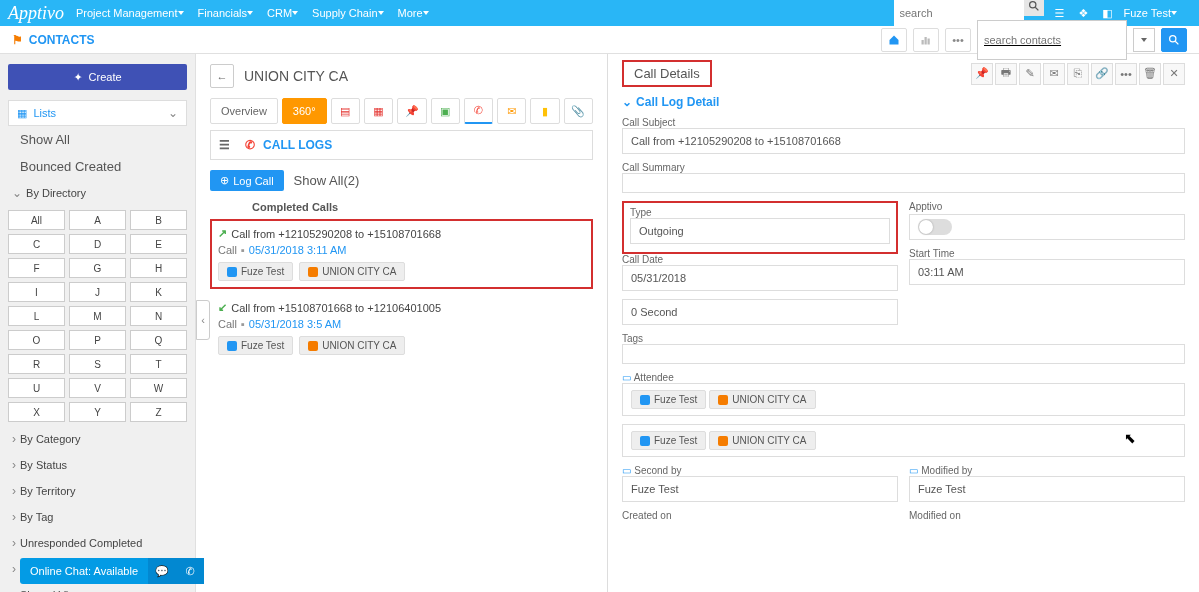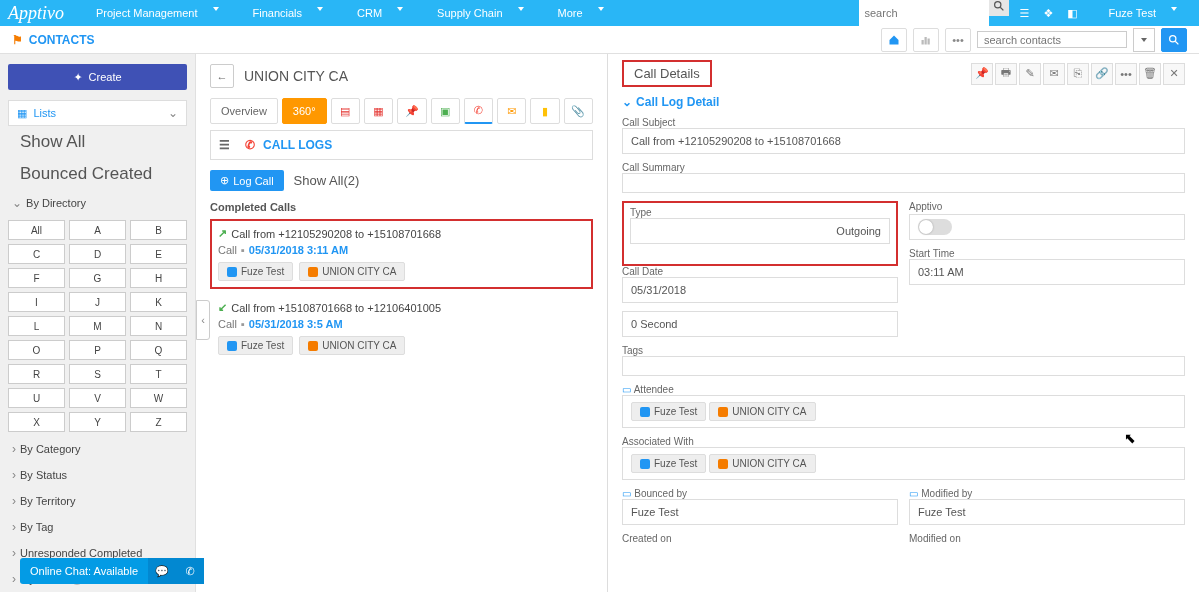--- a/index.html
+++ b/index.html
@@ -1,78 +1,78 @@
 <!DOCTYPE html>
 <html><head>
 <meta charset="utf-8">
 <style>
 * { box-sizing: border-box; margin: 0; padding: 0; }
 body { font-family: -apple-system, Helvetica, Arial, sans-serif; font-size: 11px; color: #333; background: #fff; width:1199px; height:592px; overflow:hidden; position:relative;}
 .topbar { background:#29b6f6; height:26px; display:flex; align-items:center; padding:0 8px; color:#fff; font-size:11px;}
 .topbar .brand{font-size:18px; font-family:Georgia,serif; font-style:italic; margin-right:12px;}
-.topbar .menu-item{margin-right:14px; cursor:pointer; display:flex; align-items:flex-start; gap:15px;margin-left:20px;}
+.topbar .menu-item{margin-right:14px; cursor:pointer; display:flex; align-items:center; gap:0;}
 .caret{display:inline-block;width:0;height:0;border-left:3px solid transparent;border-right:3px solid transparent;border-top:4px solid currentColor;vertical-align:middle;}
 .topbar .right{margin-left:auto; display:flex; align-items:center; gap:8px;}
 .search-top{display:flex;}
 .search-top input{height:35px; width:130px; border:none; padding:0 6px; font-size:11px;}
 .btn-sq{width:20px;height:20px;background:#e6e6e6;display:flex;align-items:center;justify-content:center;color:#555;}
 .topbar .ico{color:#fff;width:16px;height:16px;display:inline-flex;align-items:center;justify-content:center;}
 .subbar{height:28px; border-bottom:1px solid #e0e0e0; display:flex; align-items:center; padding:0 12px;}
 .subbar .title{color:#2196f3; font-weight:bold; font-size:12px; display:flex;align-items:center;gap:6px;}
 .subbar .right{margin-left:auto; display:flex; align-items:center; gap:6px;}
 .icon-btn{width:26px;height:24px;border:1px solid #ddd;background:#fff;display:inline-flex;align-items:center;justify-content:center;color:#888;border-radius:2px;}
 .icon-btn.blue{background:#2196f3;color:#fff;border-color:#2196f3;}
-.search-contacts{border:1px solid #ccc;height:17px;width:150px;padding:0 6px;font-size:11px;}
+.search-contacts{border:1px solid #ccc;height:40px;width:150px;padding:0 6px;font-size:11px;text-decoration:underline;}
 .dd-btn{border:1px solid #ccc;height:24px;width:22px;display:inline-flex;align-items:center;justify-content:center;}
 .main{display:flex;height:calc(100% - 54px);}
 .sidebar{width:196px;background:#f0f0f0;padding:10px 8px;border-right:1px solid #e0e0e0;overflow:auto;}
 .create-btn{background:#3f51b5;color:#fff;height:26px;display:flex;align-items:center;justify-content:center;border-radius:2px;font-size:11px;gap:6px;}
 .lists-hdr{background:#fff;border:1px solid #ddd;height:26px;display:flex;align-items:center;padding:0 8px;margin-top:10px;color:#2196f3;font-size:11px;justify-content:space-between;}
-.side-item{padding:6px 12px;font-size:17px;color:#555;cursor:pointer;}
+.side-item{padding:6px 12px;font-size:13px;color:#555;cursor:pointer;}
 .side-section{display:flex;align-items:center;padding:6px 4px;font-size:11px;color:#444;gap:4px;}
 .letters{display:grid;grid-template-columns:repeat(4,1fr);gap:4px;margin:4px 0;}
 .letter{background:#fff;border:1px solid #ccc;height:20px;display:flex;align-items:center;justify-content:center;font-size:10px;color:#444;}
 .content{flex:1;display:flex;position:relative;}
 .midcol{width:412px;border-right:1px solid #ddd;overflow:auto;}
 .breadcrumb{display:flex;align-items:center;gap:10px;padding:10px 14px;}
 .back-sq{width:24px;height:24px;border:1px solid #ccc;display:flex;align-items:center;justify-content:center;color:#666;border-radius:2px;}
 .bc-title{font-size:14px;color:#555;}
 .tabs{display:flex;gap:4px;padding:0 14px;margin-bottom:6px;}
 .tab{height:26px;border:1px solid #ddd;background:#fff;padding:0 10px;display:flex;align-items:center;font-size:11px;color:#666;border-radius:2px;}
 .tab.orange{background:#ff9800;color:#fff;border-color:#ff9800;}
 .tab.ico{width:30px;padding:0;justify-content:center;}
 .tab.active{border-bottom:2px solid #2196f3;color:#2196f3;}
 .panelhdr{border:1px solid #ddd;margin:0 14px 6px 14px;height:30px;display:flex;align-items:center;padding:0 8px;color:#2196f3;font-weight:bold;font-size:12px;gap:8px;}
 .panelhdr .ham{width:18px;height:14px;display:inline-block;color:#666;}
 .logbar{display:flex;align-items:center;padding:4px 14px;gap:10px;}
 .logcall{background:#2196f3;color:#fff;padding:4px 10px;border-radius:2px;font-size:11px;display:inline-flex;align-items:center;gap:4px;}
 .showall{font-size:13px;color:#555;}
-.subhdr{padding:6px 14px;font-size:11px;font-weight:bold;color:#555;}
+.subhdr{padding:6px 14px;font-size:11px;font-weight:bold;color:#555;margin-left:42px;}
 .callitem{margin:0 14px 4px 14px;padding:6px;border:2px solid transparent;font-size:11px;}
 .callitem.selected{border:2px solid #d32f2f;}
 .callitem .row1{display:flex;align-items:center;gap:4px;color:#444;}
 .arrow-out{color:#4caf50;font-weight:bold;}
 .callitem .row2{margin-top:4px;color:#777;display:flex;align-items:flex-end;gap:4px;}
-.timestamp{color:#2196f3;font-weight:bold;}
+.timestamp{color:#2196f3;}
 .chips{margin-top:6px;display:flex;gap:6px;}
 .chip{background:#eee;border:1px solid #ddd;padding:3px 8px;font-size:10px;color:#555;display:inline-flex;align-items:center;gap:4px;border-radius:2px;}
 .chip .tiny{width:10px;height:10px;background:#2196f3;display:inline-block;border-radius:2px;}
 .chip .tiny.red{background:#f57c00;}
 .rightcol{flex:1;padding:6px 14px;overflow:auto;position:relative;}
 .rhdr{display:flex;align-items:center;margin-bottom:8px;}
 .rhdr .caption{border:2px solid #d32f2f;padding:4px 10px;font-size:13px;color:#555;}
 .rhdr .actions{margin-left:auto;display:flex;gap:2px;}
 .act{width:22px;height:22px;border:1px solid #ddd;background:#f8f8f8;display:inline-flex;align-items:center;justify-content:center;color:#777;font-size:11px;}
 .disclose{color:#2196f3;font-size:12px;font-weight:bold;display:flex;align-items:center;gap:4px;margin-bottom:8px;}
 .field-label{font-size:10px;color:#666;margin:0 0;}
 .field-box{border:1px solid #ddd;background:#fff;padding:6px 8px;font-size:11px;color:#555;margin-bottom:8px;}
 .two-col{display:flex;gap:11px;}
 .two-col .col{flex:1;}
 .highlight-box{border:2px solid #d32f2f;padding:4px 6px;}
-.highlight-box .field-box{margin-bottom:16px;text-align:right;}
+.highlight-box .field-box{margin-bottom:4px;}
 .toggle{width:34px;height:16px;background:#ddd;border-radius:10px;position:relative;}
 .toggle::after{content:"";width:14px;height:14px;background:#fff;border-radius:50%;position:absolute;top:1px;left:1px;box-shadow:0 0 2px rgba(0,0,0,.3);}
 .chat-pill{position:absolute;bottom:8px;left:20px;background:#039be5;color:#fff;height:26px;display:flex;align-items:center;border-radius:3px;font-size:11px;}
 .chat-pill .txt{padding:0 10px;}
 .chat-pill .ci{width:28px;height:26px;background:#0288d1;display:flex;align-items:center;justify-content:center;}
 .slide-handle{position:absolute;width:14px;height:40px;background:#fff;border:1px solid #ccc;border-radius:0 3px 3px 0;left:196px;top:300px;display:flex;align-items:center;justify-content:center;color:#888;}
 .cursor{position:absolute;left:1124px;top:430px;font-size:14px;color:#000;pointer-events:none;}
 svg{display:block;}
 .chev-r::before{content:"›";color:#888;font-size:12px;}
 .chev-d::before{content:"⌄";color:#888;font-size:12px;}
@@ -350,35 +350,34 @@
         <span class="chip">
             <span class="tiny"></span>
             <span>Fuze Test</span>
           </span>
         <span class="chip">
             <span class="tiny red"></span>
             <span>UNION CITY CA</span>
           </span>
       </div>
 
-      <div class="field-label">Associated With</div>
       <div class="field-box">
         <span class="chip">
             <span class="tiny"></span>
             <span>Fuze Test</span>
           </span>
         <span class="chip">
             <span class="tiny red"></span>
             <span>UNION CITY CA</span>
           </span>
       </div>
 
       <div class="two-col">
         <div class="col">
-          <div class="field-label"><span style="color:#2196f3;">▭</span> <span>Bounced by</span></div>
+          <div class="field-label"><span style="color:#2196f3;">▭</span> <span>Second by</span></div>
           <div class="field-box">Fuze Test</div>
           <div class="field-label">Created on</div>
 
         </div>
         <div class="col">
           <div class="field-label"><span style="color:#2196f3;">▭</span> <span>Modified by</span></div>
           <div class="field-box">Fuze Test</div>
           <div class="field-label">Modified on</div>
 
         </div>

